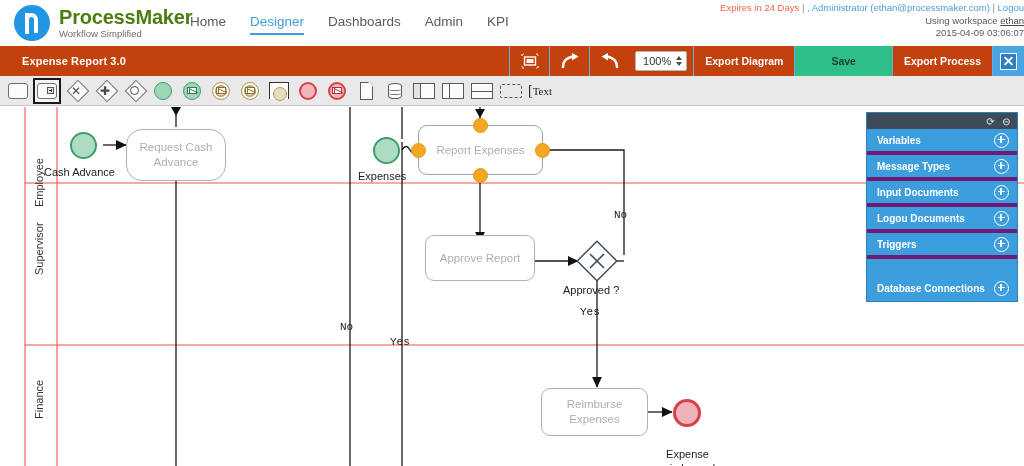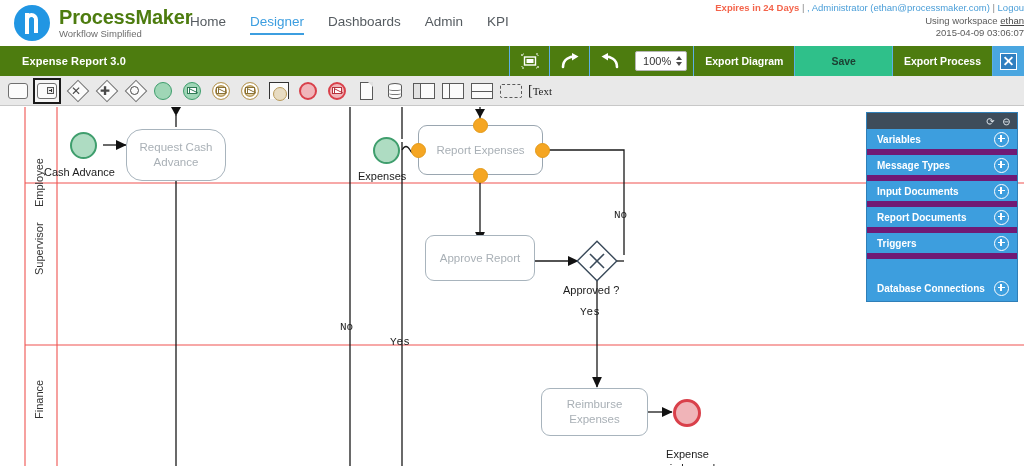--- a/index.html
+++ b/index.html
@@ -42,30 +42,30 @@
     font-size: 13.5px; color: #555b60; cursor: pointer;
     padding-bottom: 4px; white-space: nowrap;
   }
   .nav-item.active { color: #3c9ee0; border-bottom: 2px solid #3c9ee0; }
 
   .userinfo {
     position: absolute; right: 0px; top: 2px; text-align: right;
     font-size: 9.5px; line-height: 12.5px; width: 330px;
   }
   .userinfo .row { white-space: nowrap; }
-  .ui-expire { color: #f4644b; font-weight: bold; }
+  .ui-expire { color: #f4644b; font-weight: normal; }
   .ui-sep { color: #8a8a8a; }
   .ui-link { color: #4a9ed8; }
   .ui-gray { color: #5a5a5a; }
   .ui-ws { color: #4a4a4a; text-decoration: underline; }
 
   
   .toolbar {
     position: absolute; left: 0; top: 46px; width: 1024px; height: 30px;
-    background: #4d7c0f; display: flex; align-items: stretch;
+    background: #c2410c; display: flex; align-items: stretch;
   }
   .tb-title {
     color: #ffffff; font-size: 11px; font-weight: bold;
     padding-left: 22px; display: flex; align-items: center; flex: 1;
     letter-spacing: 0.1px;
   }
   .tb-btn {
     display: flex; align-items: center; justify-content: center;
     color: #ffffff; font-size: 10.5px; font-weight: bold;
     cursor: pointer; padding: 0 11px; white-space: nowrap;
@@ -254,21 +254,21 @@
     height: 16px; background: #3e4c5a; display: flex;
     align-items: center; justify-content: flex-end; gap: 5px; padding-right: 5px;
   }
   .rp-ico {
     width: 11px; height: 11px; color: #dfe6ec; font-size: 10px;
     display: flex; align-items: center; justify-content: center; cursor: pointer;
   }
   .rp-row {
     height: 26px; display: flex; align-items: center;
     justify-content: space-between; padding: 0 8px 0 10px;
-    border-bottom: 6px solid #701a75; cursor: pointer;
+    border-bottom: 4px solid #701a75; cursor: pointer;
   }
   .rp-row:last-child { border-bottom: none; margin-top: 16px; }
   .rp-label { font-size: 10px; font-weight: bold; color: #ffffff; }
   .rp-plus {
     width: 15px; height: 15px; border-radius: 50%;
     border: 1.5px solid #ffffff; position: relative; flex: none;
   }
   .rp-plus::before, .rp-plus::after {
     content: ""; position: absolute; background: #ffffff;
   }
@@ -540,21 +540,21 @@
     </div>
     <div class="rp-row">
       <span class="rp-label">Message Types</span>
       <span class="rp-plus"></span>
     </div>
     <div class="rp-row">
       <span class="rp-label">Input Documents</span>
       <span class="rp-plus"></span>
     </div>
     <div class="rp-row">
-      <span class="rp-label">Report Documents</span>
+      <span class="rp-label">Logou Documents</span>
       <span class="rp-plus"></span>
     </div>
     <div class="rp-row">
       <span class="rp-label">Triggers</span>
       <span class="rp-plus"></span>
     </div>
     <div class="rp-row">
       <span class="rp-label">Database Connections</span>
       <span class="rp-plus"></span>
     </div>

